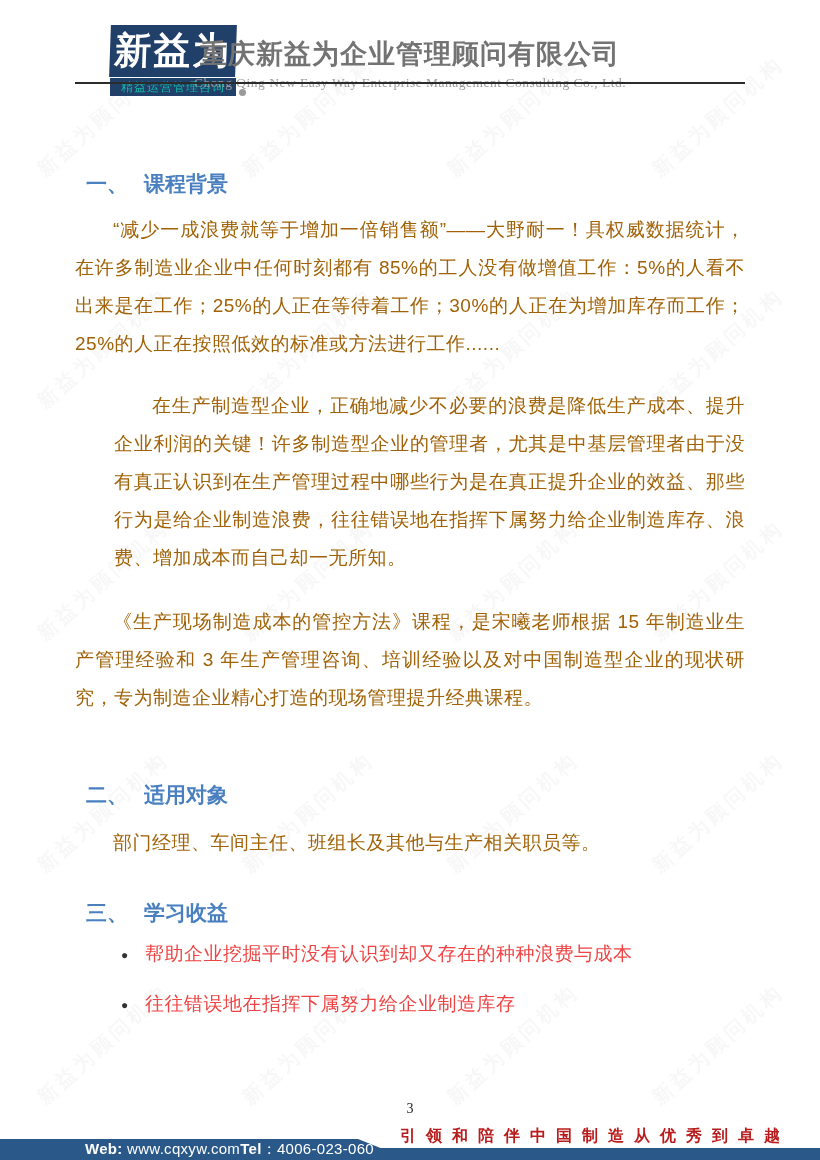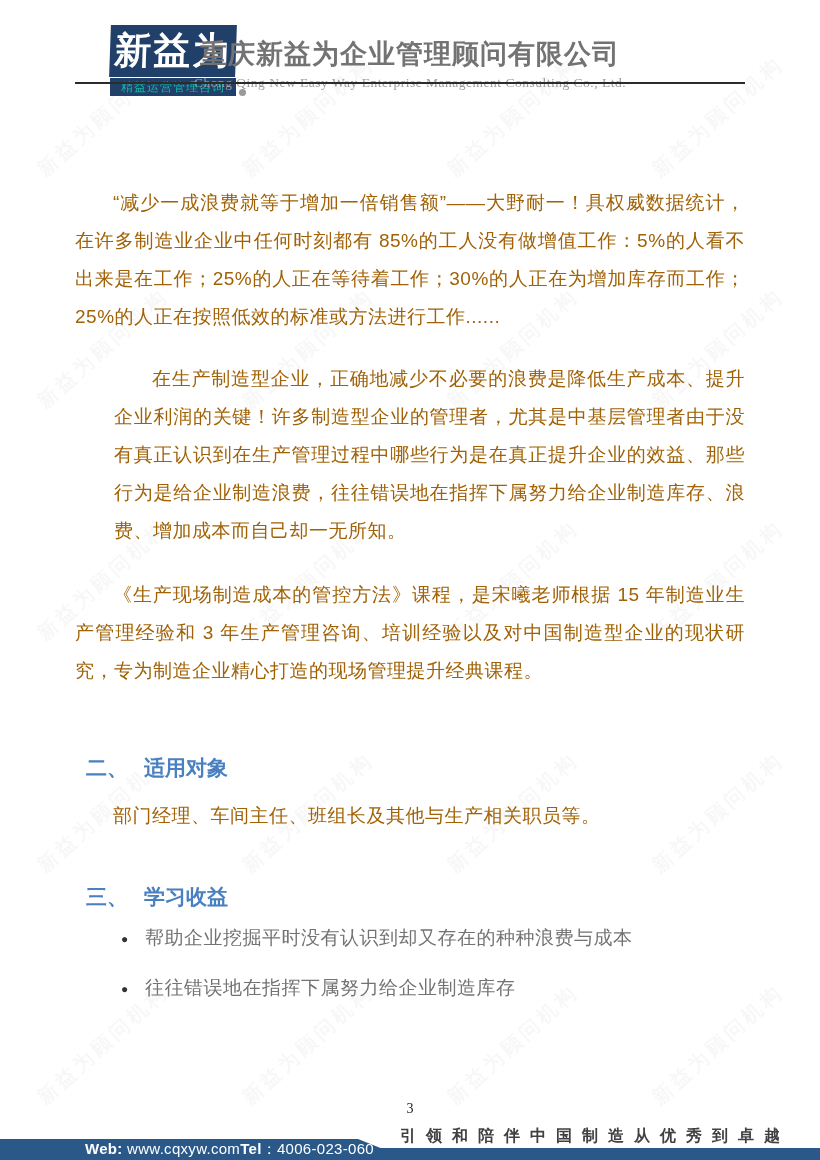--- a/index.html
+++ b/index.html
@@ -61,25 +61,25 @@
   .para {
     font-size:19px; line-height:38px; color:#a16207;
     text-align:justify; text-indent:2em; letter-spacing:0.5px;
   }
   .p1 { margin-top:14px; }
   .p2 { margin-top:24px;margin-left:39px; }
   .p3 { margin-top:26px; }
 
   .h2nd { margin-top:64px; }
   .t2   { margin-top:16px; }
-  .h3rd { margin-top:48px; }
+  .h3rd { margin-top:37px; }
 
   .benefit-list { list-style:none; margin-top:14px; margin-left:46px; }
   .benefit-list li {
-    position:relative; font-size:19px; line-height:28px; color:#737373;
+    position:relative; font-size:19px; line-height:28px; color:#ef4444;
     margin-bottom:22px; padding-left:24px; letter-spacing:0.5px;
   }
   .benefit-list li::before {
     content:"●"; position:absolute; left:0; top:1px; font-size:12px; color:#333333;
   }
 
   
   .page-number {
     position:absolute; top:1101px; left:0; right:0; text-align:center;
     font-family:"Liberation Serif","DejaVu Serif",serif; font-size:14px; color:#222222; z-index:2;
@@ -89,21 +89,21 @@
   }
   .footer-left {
     position:absolute; bottom:0; left:0; width:418px; height:21px; background:#2a5888; z-index:3;
     clip-path:polygon(0 0, 358px 0, 418px 24px, 418px 35px, 0 35px);
     display:flex; align-items:center;
   }
   .footer-contact { color:#ffffff; font-size:15px; margin-left:85px; letter-spacing:0.3px; }
   .footer-contact b { font-weight:bold; }
   .footer-slogan {
     position:absolute; bottom:13px; right:30px; z-index:3;
-    font-size:16px; font-weight:bold; color:#404040; letter-spacing:10px; white-space:nowrap;
+    font-size:16px; font-weight:bold; color:#b91c1c; letter-spacing:10px; white-space:nowrap;
   }
 </style>
 </head>
 <body>
 
 <div class="page">
 
   <div class="watermark-layer">
       <div class="wm-item">
         <span>新益为顾问机构</span>
@@ -175,20 +175,21 @@
     </div>
     <div class="title-block">
       <div class="company-cn">重庆新益为企业管理顾问有限公司</div>
       <div class="company-en">Chong Qing New Easy Way Enterprise Management Consulting Co., Ltd.</div>
     </div>
     <div class="header-rule"></div>
   </div>
 
   <div class="main">
 
+    <h2 class="section-heading"><span>一、</span><span class="ht">课程背景</span></h2>
 
     <p class="para p1">“减少一成浪费就等于增加一倍销售额”——大野耐一！具权威数据统计，在许多制造业企业中任何时刻都有 85%的工人没有做增值工作：5%的人看不出来是在工作；25%的人正在等待着工作；30%的人正在为增加库存而工作；25%的人正在按照低效的标准或方法进行工作......</p>
     <p class="para p2">在生产制造型企业，正确地减少不必要的浪费是降低生产成本、提升企业利润的关键！许多制造型企业的管理者，尤其是中基层管理者由于没有真正认识到在生产管理过程中哪些行为是在真正提升企业的效益、那些行为是给企业制造浪费，往往错误地在指挥下属努力给企业制造库存、浪费、增加成本而自己却一无所知。</p>
     <p class="para p3">《生产现场制造成本的管控方法》课程，是宋曦老师根据 15 年制造业生产管理经验和 3 年生产管理咨询、培训经验以及对中国制造型企业的现状研究，专为制造企业精心打造的现场管理提升经典课程。</p>
 
     <h2 class="section-heading h2nd"><span>二、</span><span class="ht">适用对象</span></h2>
 
     <p class="para t2">部门经理、车间主任、班组长及其他与生产相关职员等。</p>
 
     <h2 class="section-heading h3rd"><span>三、</span><span class="ht">学习收益</span></h2>

